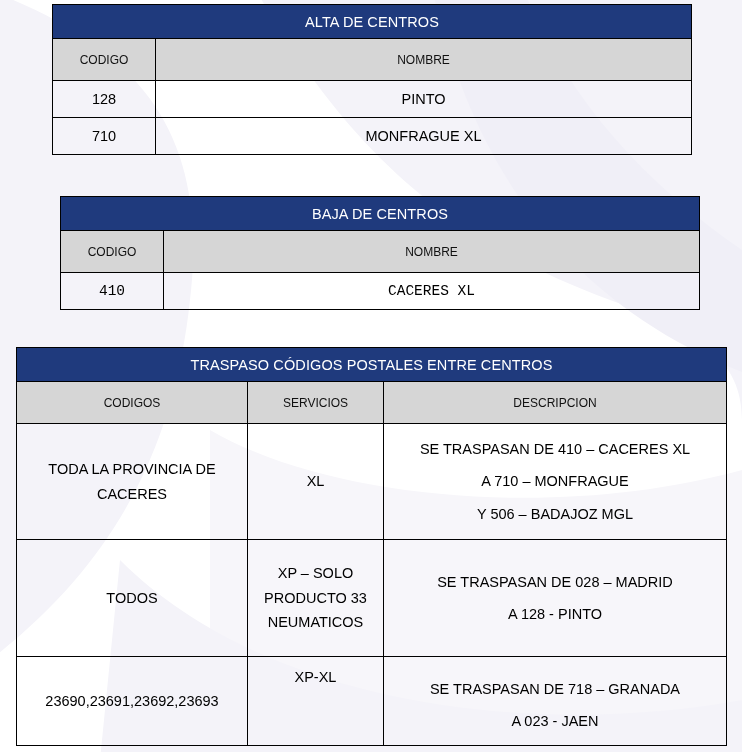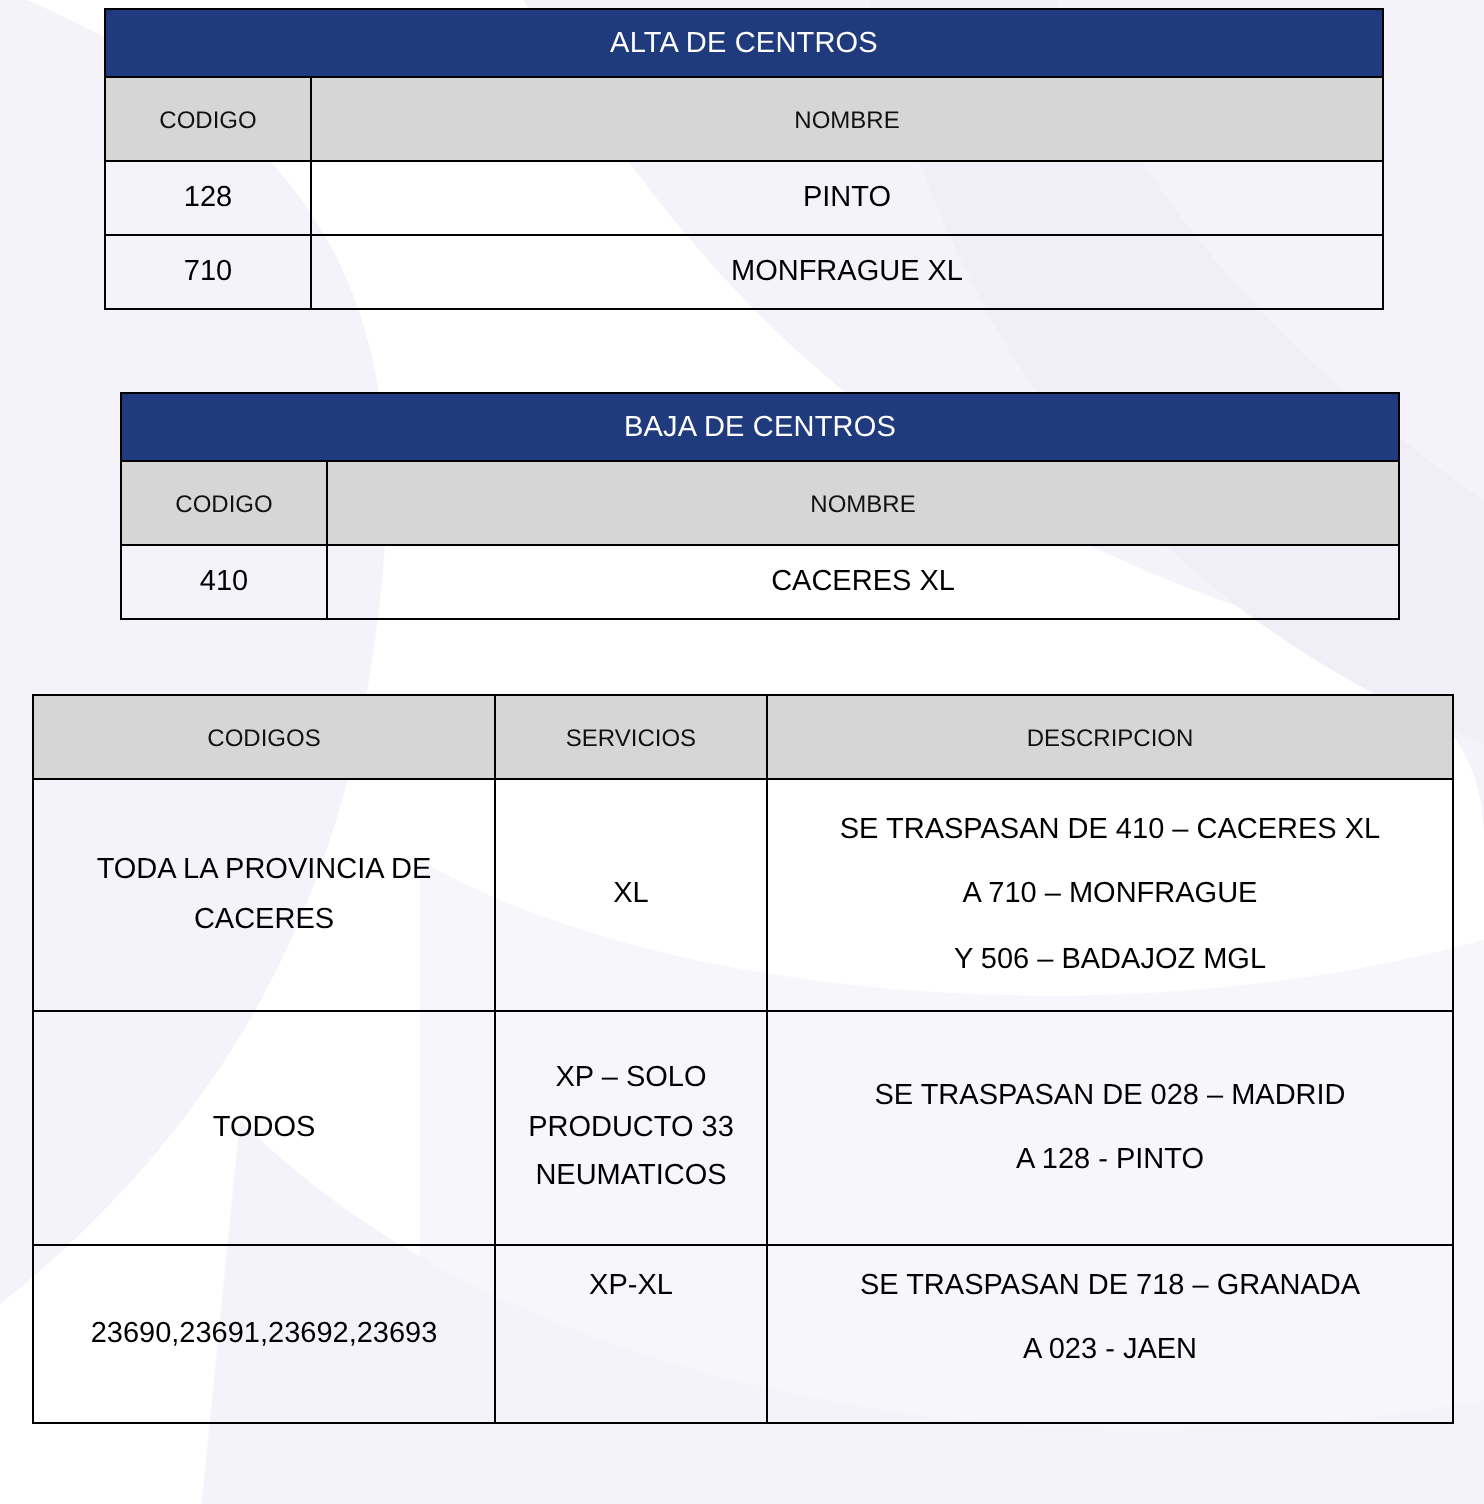--- a/index.html
+++ b/index.html
@@ -78,21 +78,21 @@
     width: 639px;
   }
   #table-alta .r-data { height: 37px; border-radius: 16px; }
 
   
   #table-baja {
     left: 60px;
     top: 196px;
     width: 639px;
   }
-  #table-baja .r-data { height: 37px; }
+  #table-baja .r-data { height: 37px; font-family: Liberation Mono, monospace; }
 
   
   #table-traspaso {
     left: 16px;
     top: 347px;
     width: 710px;
   }
   #table-traspaso .r1 { height: 116px; }
   #table-traspaso .r2 { height: 117px; }
   #table-traspaso .r3 { height: 89px; }
@@ -162,20 +162,23 @@
   </table>
 
   <table class="doc-table" id="table-traspaso">
     <colgroup>
         <col style="width:231px">
         <col style="width:136px">
         <col style="width:343px">
       </colgroup>
     <tbody>
       <tr>
+        <td class="banner" colspan="3">TRASPASO CÓDIGOS POSTALES ENTRE CENTROS</td>
+      </tr>
+      <tr>
         <td class="colhead">CODIGOS</td>
         <td class="colhead">SERVICIOS</td>
         <td class="colhead">DESCRIPCION</td>
       </tr>
 
       <tr class="r1">
         <td class="datacell multiline cod">
           <p>TODA LA PROVINCIA DE</p>
           <p>CACERES</p>
         </td>
@@ -204,21 +207,21 @@
         </td>
       </tr>
 
       <tr class="r3">
         <td class="datacell multiline cod">
           <p>23690,23691,23692,23693</p>
         </td>
         <td class="datacell multiline svc" style="vertical-align:top;padding-top:8px">
           <p>XP-XL</p>
         </td>
-        <td class="datacell multiline desc" style="vertical-align:top;padding-top:4px">
+        <td class="datacell multiline desc" style="vertical-align:top;padding-top:16px">
           <p>SE TRASPASAN DE 718 – GRANADA</p>
           <p>A 023 - JAEN</p>
         </td>
       </tr>
     </tbody>
   </table>
 
 </div>
 
 </body></html>

